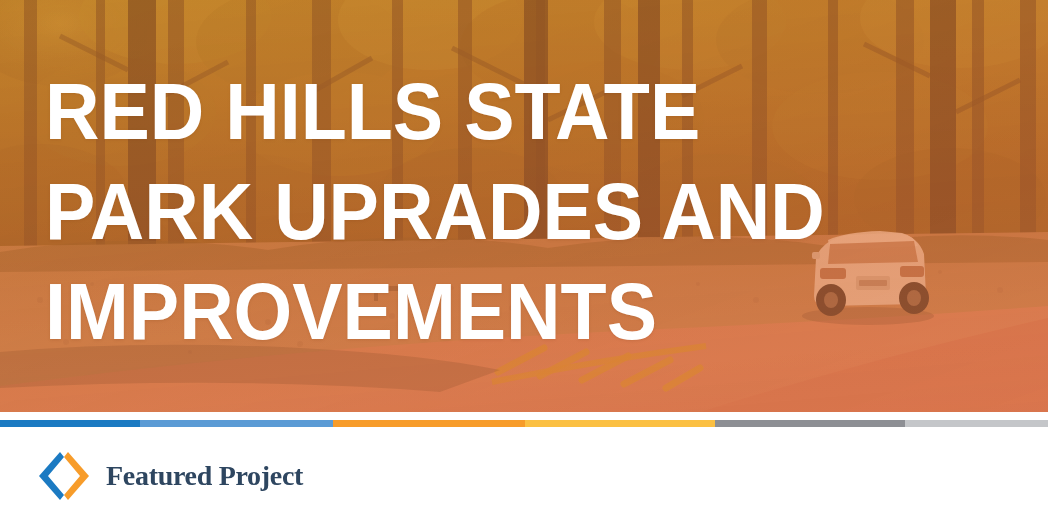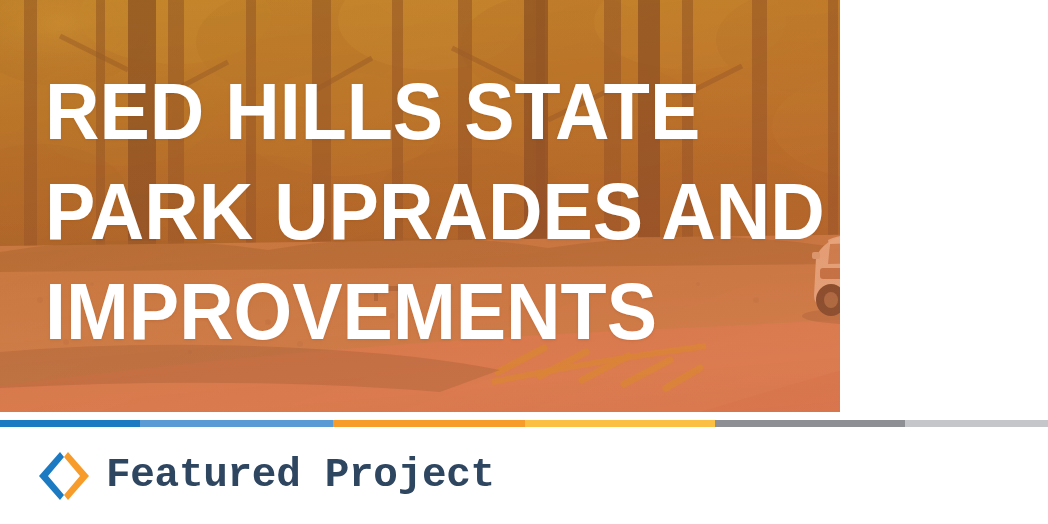--- a/index.html
+++ b/index.html
@@ -15,21 +15,21 @@
   #banner{
     position:relative;
     width:1048px; height:524px;
     background:#ffffff;
   }
 
   
   #hero{
     position:absolute;
     left:0; top:0;
-    width:840px; height:412px;
+    width:1048px; height:412px;
     overflow:hidden;
     background:#15803d;
   }
 
   #hero-photo{
     position:absolute;
     inset:0;
     overflow:hidden;
   }
 
@@ -103,23 +103,23 @@
     margin-left:36px;
   }
   #brand-logo{
     width:56px; height:56px;
     flex:0 0 auto;
     display:block;
   }
   #brand-label{
     margin-left:14px;
     color:#2e4660;
-    font-family:Liberation Mono, monospace;
+    font-family:Liberation Serif, serif;
     font-weight:bold;
-    font-size:41px;
+    font-size:28px;
     letter-spacing:-0.3px;
     line-height:1;
     white-space:nowrap;
   }
 </style>
 </head>
 <body>
 
 <div id="banner">
 

